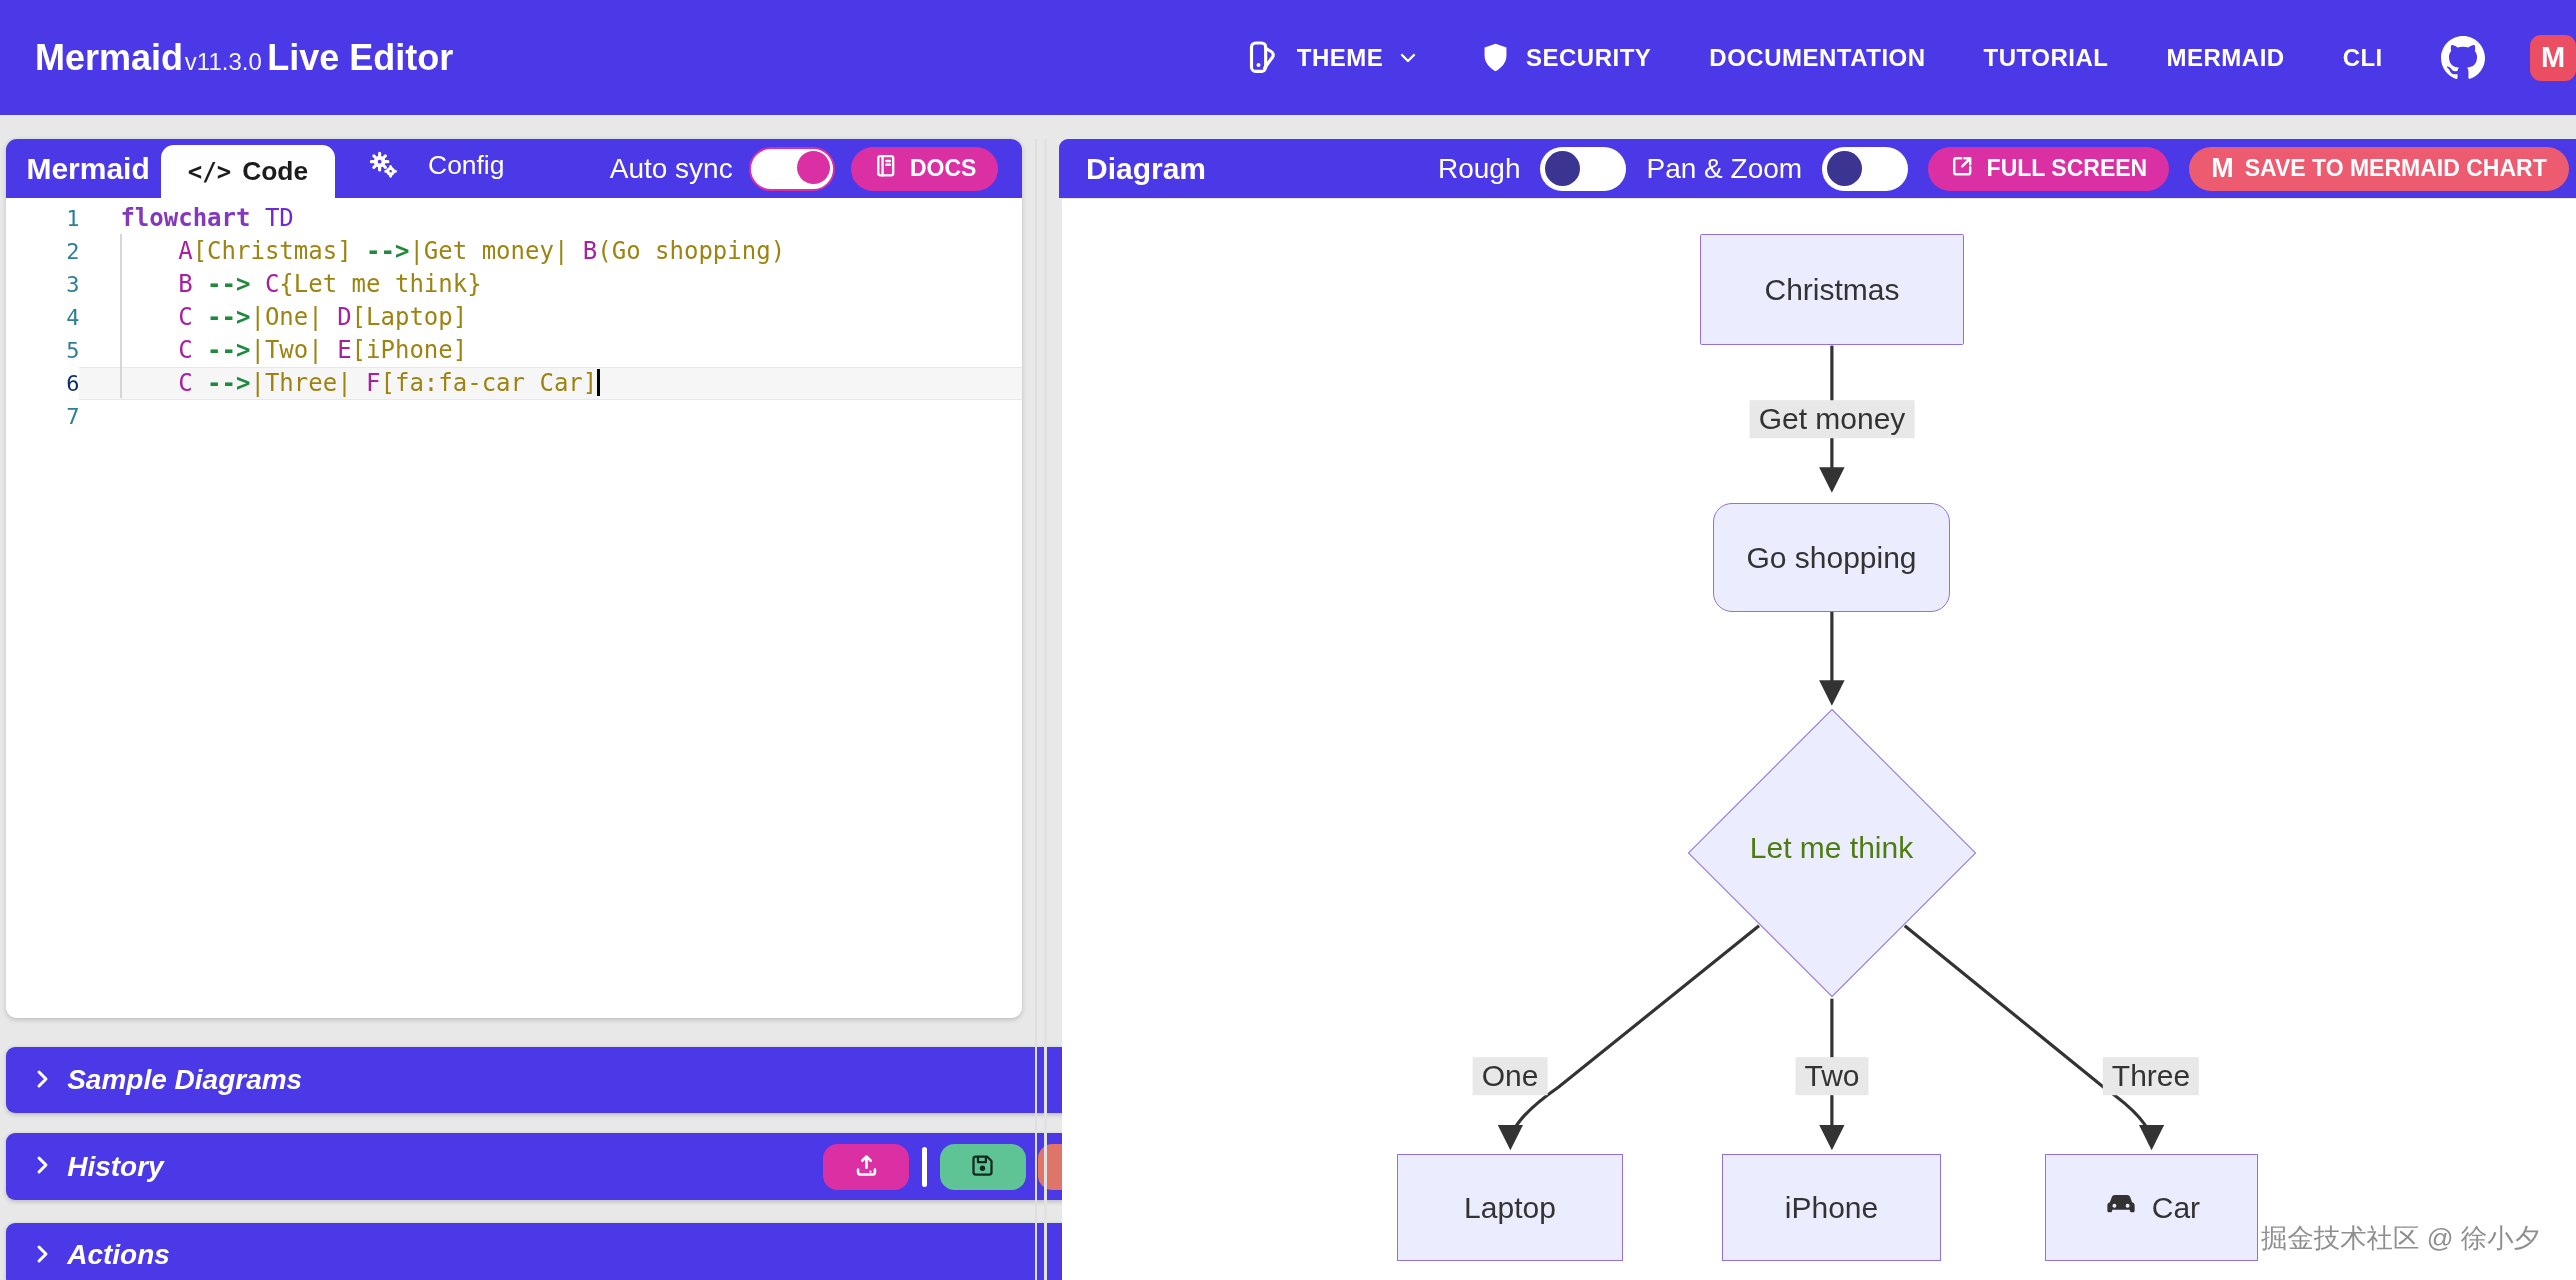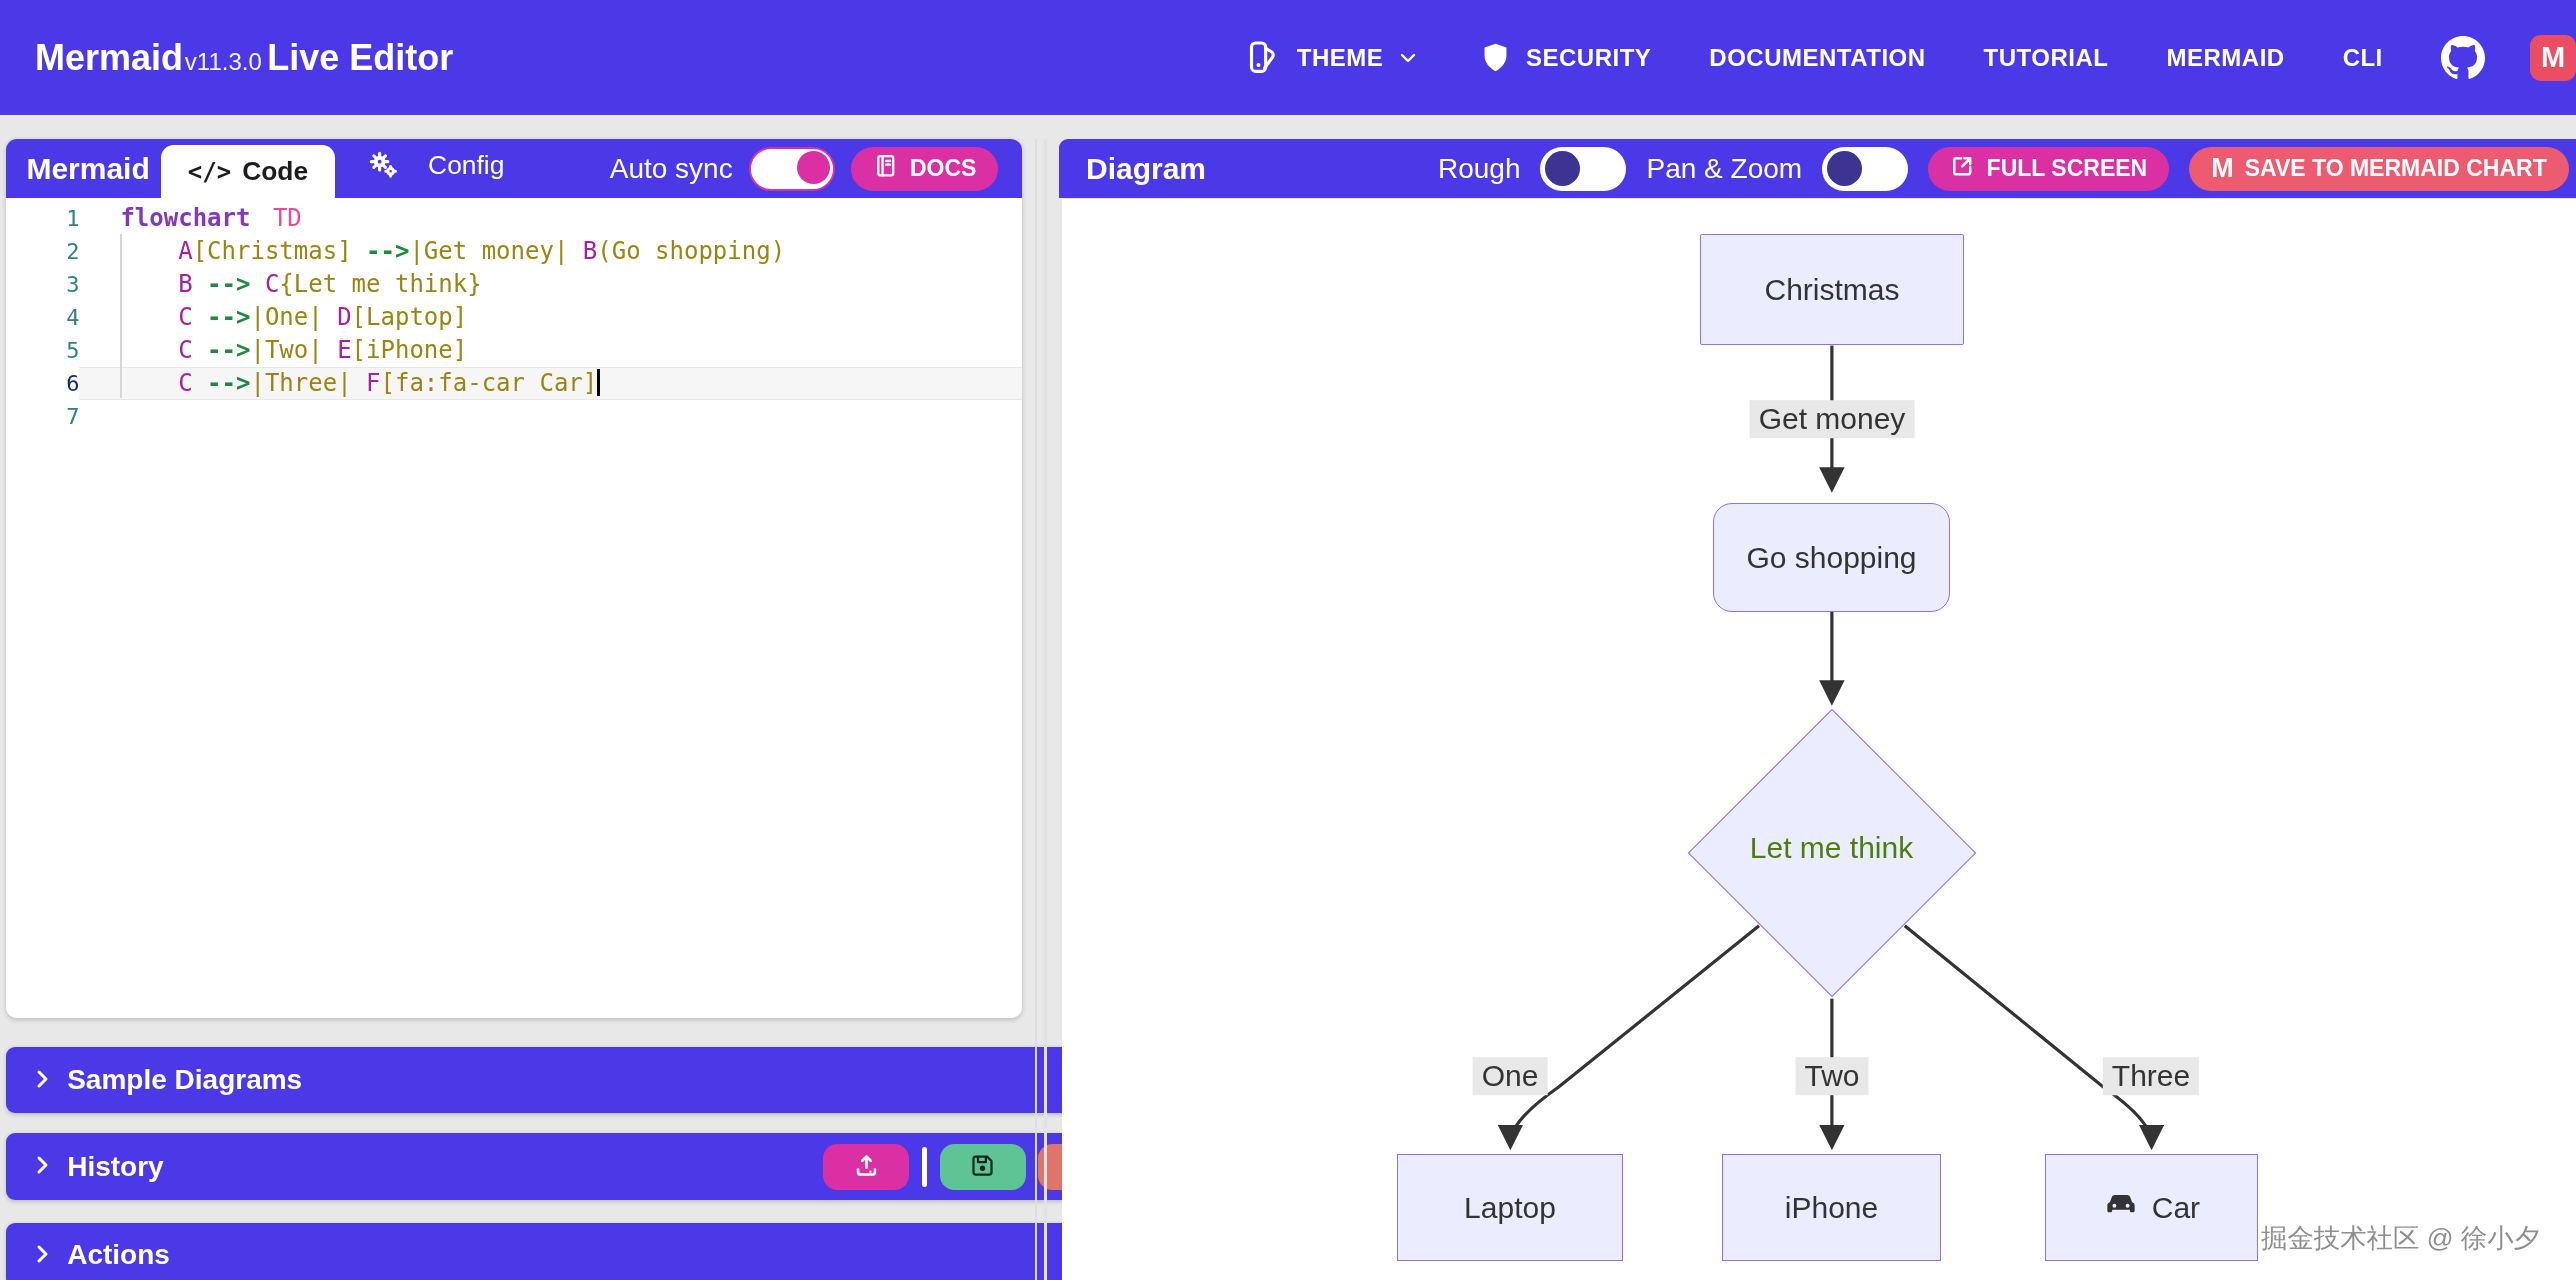--- a/index.html
+++ b/index.html
@@ -46,31 +46,31 @@
 
   .editor-body{position:relative;height:820px;background:#fff;border-radius:0 0 11px 11px;overflow:hidden;
                font-family:"DejaVu Sans Mono",monospace;font-size:24px;}
   .code-lines{position:relative;padding-top:3.6px;}
   .code-line{display:flex;height:33px;line-height:33px;}
   .ln{flex:none;width:73px;text-align:right;color:#2f7f99;font-size:22px;user-select:none;}
   .lt{flex:1;white-space:pre;padding-left:41px;position:relative;}
   .code-line.active .ln{color:#0c2d6b;}
   .code-line.active .lt{background:#f6f6f6;box-shadow:inset 0 0.9px 0 #e8e8e8,inset 0 -0.9px 0 #e8e8e8;}
   .tk-kw{color:#8438bd;font-weight:700;}
-  .tk-ty{color:#ec4899;margin-left:8px;}
+  .tk-ty{color:#6d28d9;}
   .tk-id{color:#a620a0;}
   .tk-ar{color:#1e8a3c;font-weight:700;}
   .tk-st{color:#9d8412;}
   .tk-pl{color:#333;}
   .cursor{display:inline-block;width:2.7px;height:27px;background:#000;vertical-align:-5.5px;}
   .indent-guide{position:absolute;left:114px;top:36px;width:1.8px;height:164px;background:#d6d6d6;}
 
   .accordion{position:absolute;left:6.4px;width:1136px;background:#4b38e6;border-radius:9px;
              display:flex;align-items:center;padding:0 18px 0 24px;color:#fff;
-             box-shadow:0 1.8px 4.6px rgba(0,0,0,.18);cursor:pointer;}
+             box-shadow:0 1.8px 4.6px rgba(0,0,0,.18);cursor:pointer;font-style:italic;}
   .acc-label{font-size:28px;font-weight:700;margin-left:12.8px;}
   .acc-sample{top:1047px;height:66px;}
   .acc-history{top:1133px;height:67px;}
   .acc-actions{top:1223px;height:64px;}
   .hist-buttons{margin-left:auto;display:flex;align-items:center;gap:12.8px;}
   .mini-btn{width:86px;height:46px;border-radius:14.6px;border:none;display:flex;align-items:center;
             justify-content:center;cursor:pointer;}
   .mini-pink{background:#db2fa4;}
   .mini-green{background:#5ec496;}
   .mini-red{background:#df7568;}

